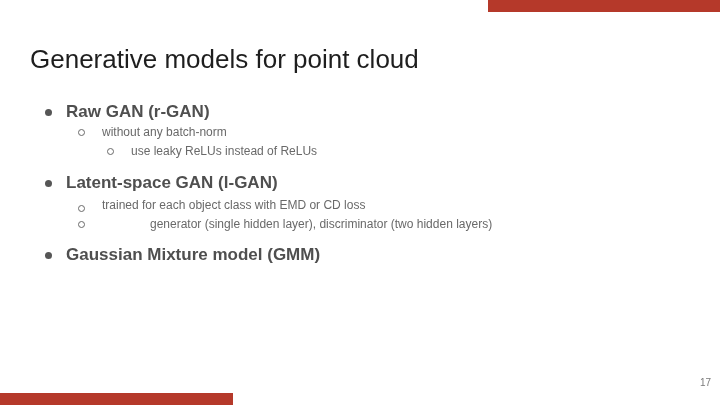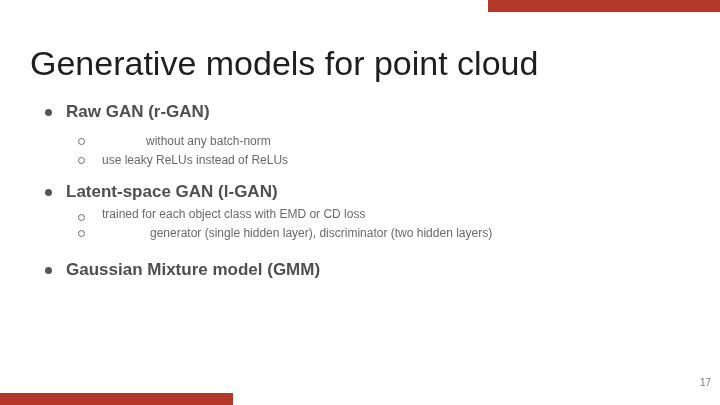--- a/index.html
+++ b/index.html
@@ -13,21 +13,21 @@
   }
   .accent-bar { position: absolute; height: 12px; background: #b5392a; }
   .accent-bar.top { top: 0; right: 0; width: 232px; }
   .accent-bar.bottom { bottom: 0; left: 0; width: 233px; }
 
   .title {
     position: absolute;
     left: 30px;
     top: 44px;
     margin: 0;
-    font-size: 34px;
+    font-size: 26px;
     font-weight: 400;
     color: #1e1e1e;
     letter-spacing: 0;
     white-space: nowrap;
   }
 
   .content { position: absolute; left: 0; top: 100px; width: 720px; }
 
   .row { display: flex; align-items: center; white-space: nowrap; }
 
@@ -56,26 +56,26 @@
     margin-left: 78px;
   }
   .l2 .txt {
     margin-left: 17px;
     font-size: 12px;
     font-weight: 400;
     color: #696969;
   }
 
   .mt-a1 { margin-top: 2px; }
-  .mt-a2 { margin-top: 12px; gap: 44px; }
-  .mt-a3 { margin-top: 5px; }
+  .mt-a2 { margin-top: 3px; }
+  .mt-a3 { margin-top: 5px; padding-left: 29px; }
   .mt-b1 { margin-top: 15px; }
   .mt-b2 { margin-top: 5px; align-items: flex-end; }
   .mt-b3 { margin-top: 5px; gap: 48px; }
-  .mt-c1 { margin-top: 20px; }
+  .mt-c1 { margin-top: 14px; }
 
   .page-number {
     position: absolute;
     top: 377px;
     right: 9px;
     font-size: 10px;
     color: #7a7a7a;
   }
 </style>
 </head>

